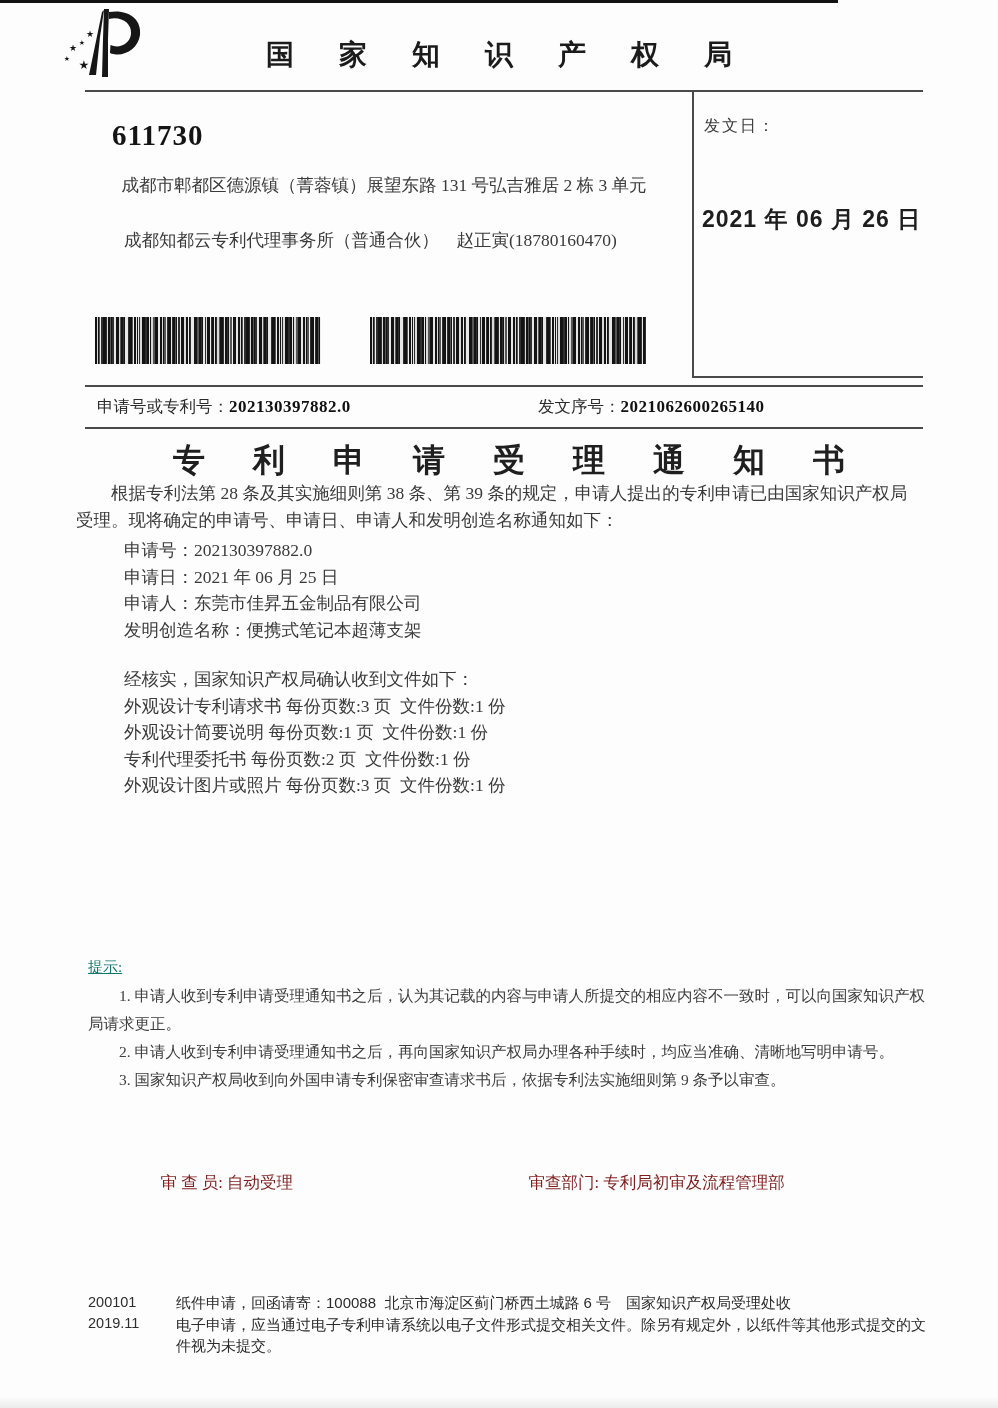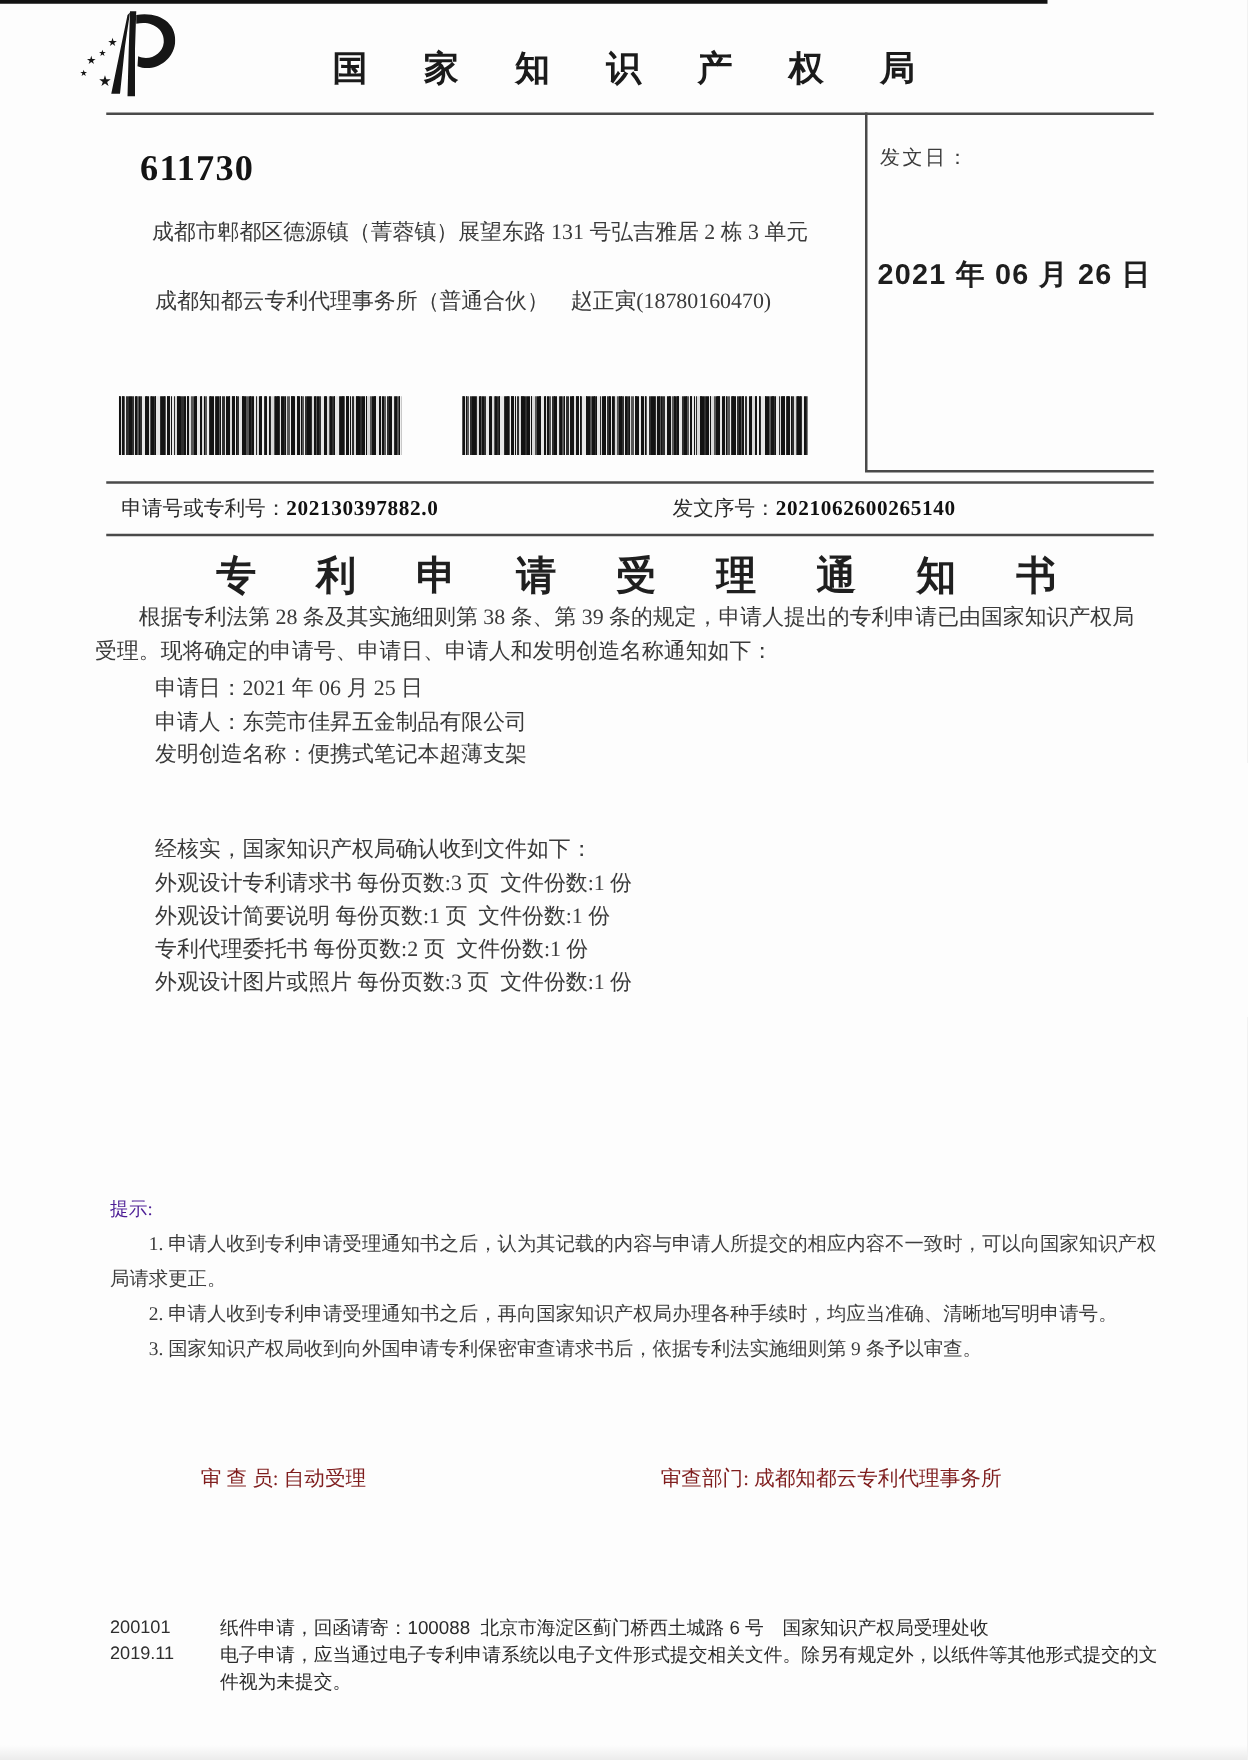--- a/index.html
+++ b/index.html
@@ -72,21 +72,21 @@
   }
   .intro {
     left:76px; top:480px; width:842px;
     font-size:17.5px; line-height:27px; text-indent:2em; color:#3a3a3a;
   }
   .fields { left:124px; top:537px; font-size:17.5px; line-height:26.5px; color:#3a3a3a; }
   .received { left:124px; top:666px; font-size:17.5px; line-height:26.5px; color:#3a3a3a; }
   .received div, .fields div { white-space:pre-wrap; }
 
   
-  .tips-label { left:88px; top:958px; font-size:15px; color:#4c1d95; }
+  .tips-label { left:88px; top:958px; font-size:15px; color:#0f766e;text-decoration:underline; }
   .tip { position:absolute; left:88px; width:844px; font-size:15.5px; line-height:28px; text-indent:2em; color:#3d3d3d; }
   .tip-1 { top:982px; }
   .tip-2 { top:1038px; }
   .tip-3 { top:1066px; }
 
   
   .signoff { top:1152px; font-size:16.5px; color:#7f1d1d; white-space:pre-wrap; }
   .signoff-examiner { left:144px; }
   .signoff-department { left:512px; }
 
@@ -147,20 +147,21 @@
   </div>
   <div class="abs numrow numrow-serial">
     <span>发文序号：</span><b>2021062600265140</b>
   </div>
   <div class="rule rule-numrow-bottom"></div>
 
   <div class="abs notice-title">专 利 申 请 受 理 通 知 书</div>
   <p class="abs intro">根据专利法第 28 条及其实施细则第 38 条、第 39 条的规定，申请人提出的专利申请已由国家知识产权局受理。现将确定的申请号、申请日、申请人和发明创造名称通知如下：</p>
 
   <div class="abs fields">
+    <div>申请号：202130397882.0</div>
     <div>申请日：2021 年 06 月 25 日</div>
     <div>申请人：东莞市佳昇五金制品有限公司</div>
     <div>发明创造名称：便携式笔记本超薄支架</div>
   </div>
 
   <div class="abs received">
     <div>经核实，国家知识产权局确认收到文件如下：</div>
     <div>外观设计专利请求书 每份页数:3 页  文件份数:1 份</div>
     <div>外观设计简要说明 每份页数:1 页  文件份数:1 份</div>
     <div>专利代理委托书 每份页数:2 页  文件份数:1 份</div>
@@ -169,21 +170,21 @@
 
   <div class="abs tips-label">提示:</div>
   <p class="tip tip-1">1. 申请人收到专利申请受理通知书之后，认为其记载的内容与申请人所提交的相应内容不一致时，可以向国家知识产权局请求更正。</p>
   <p class="tip tip-2">2. 申请人收到专利申请受理通知书之后，再向国家知识产权局办理各种手续时，均应当准确、清晰地写明申请号。</p>
   <p class="tip tip-3">3. 国家知识产权局收到向外国申请专利保密审查请求书后，依据专利法实施细则第 9 条予以审查。</p>
 
   <div class="abs signoff signoff-examiner">
     <span>审 查 员: </span><span>自动受理</span>
   </div>
   <div class="abs signoff signoff-department">
-    <span>审查部门: </span><span>成都知都云专利代理事务所</span>
+    <span>审查部门: </span><span>专利局初审及流程管理部</span>
   </div>
 
   <div class="rule-footer"></div>
   <div class="footer-code footer-code-1">200101</div>
   <div class="footer-code footer-code-2">2019.11</div>
   <div class="footer-text">
     <div>纸件申请，回函请寄：100088  北京市海淀区蓟门桥西土城路 6 号　国家知识产权局受理处收</div>
     <div>电子申请，应当通过电子专利申请系统以电子文件形式提交相关文件。除另有规定外，以纸件等其他形式提交的文件视为未提交。</div>
   </div>
 

